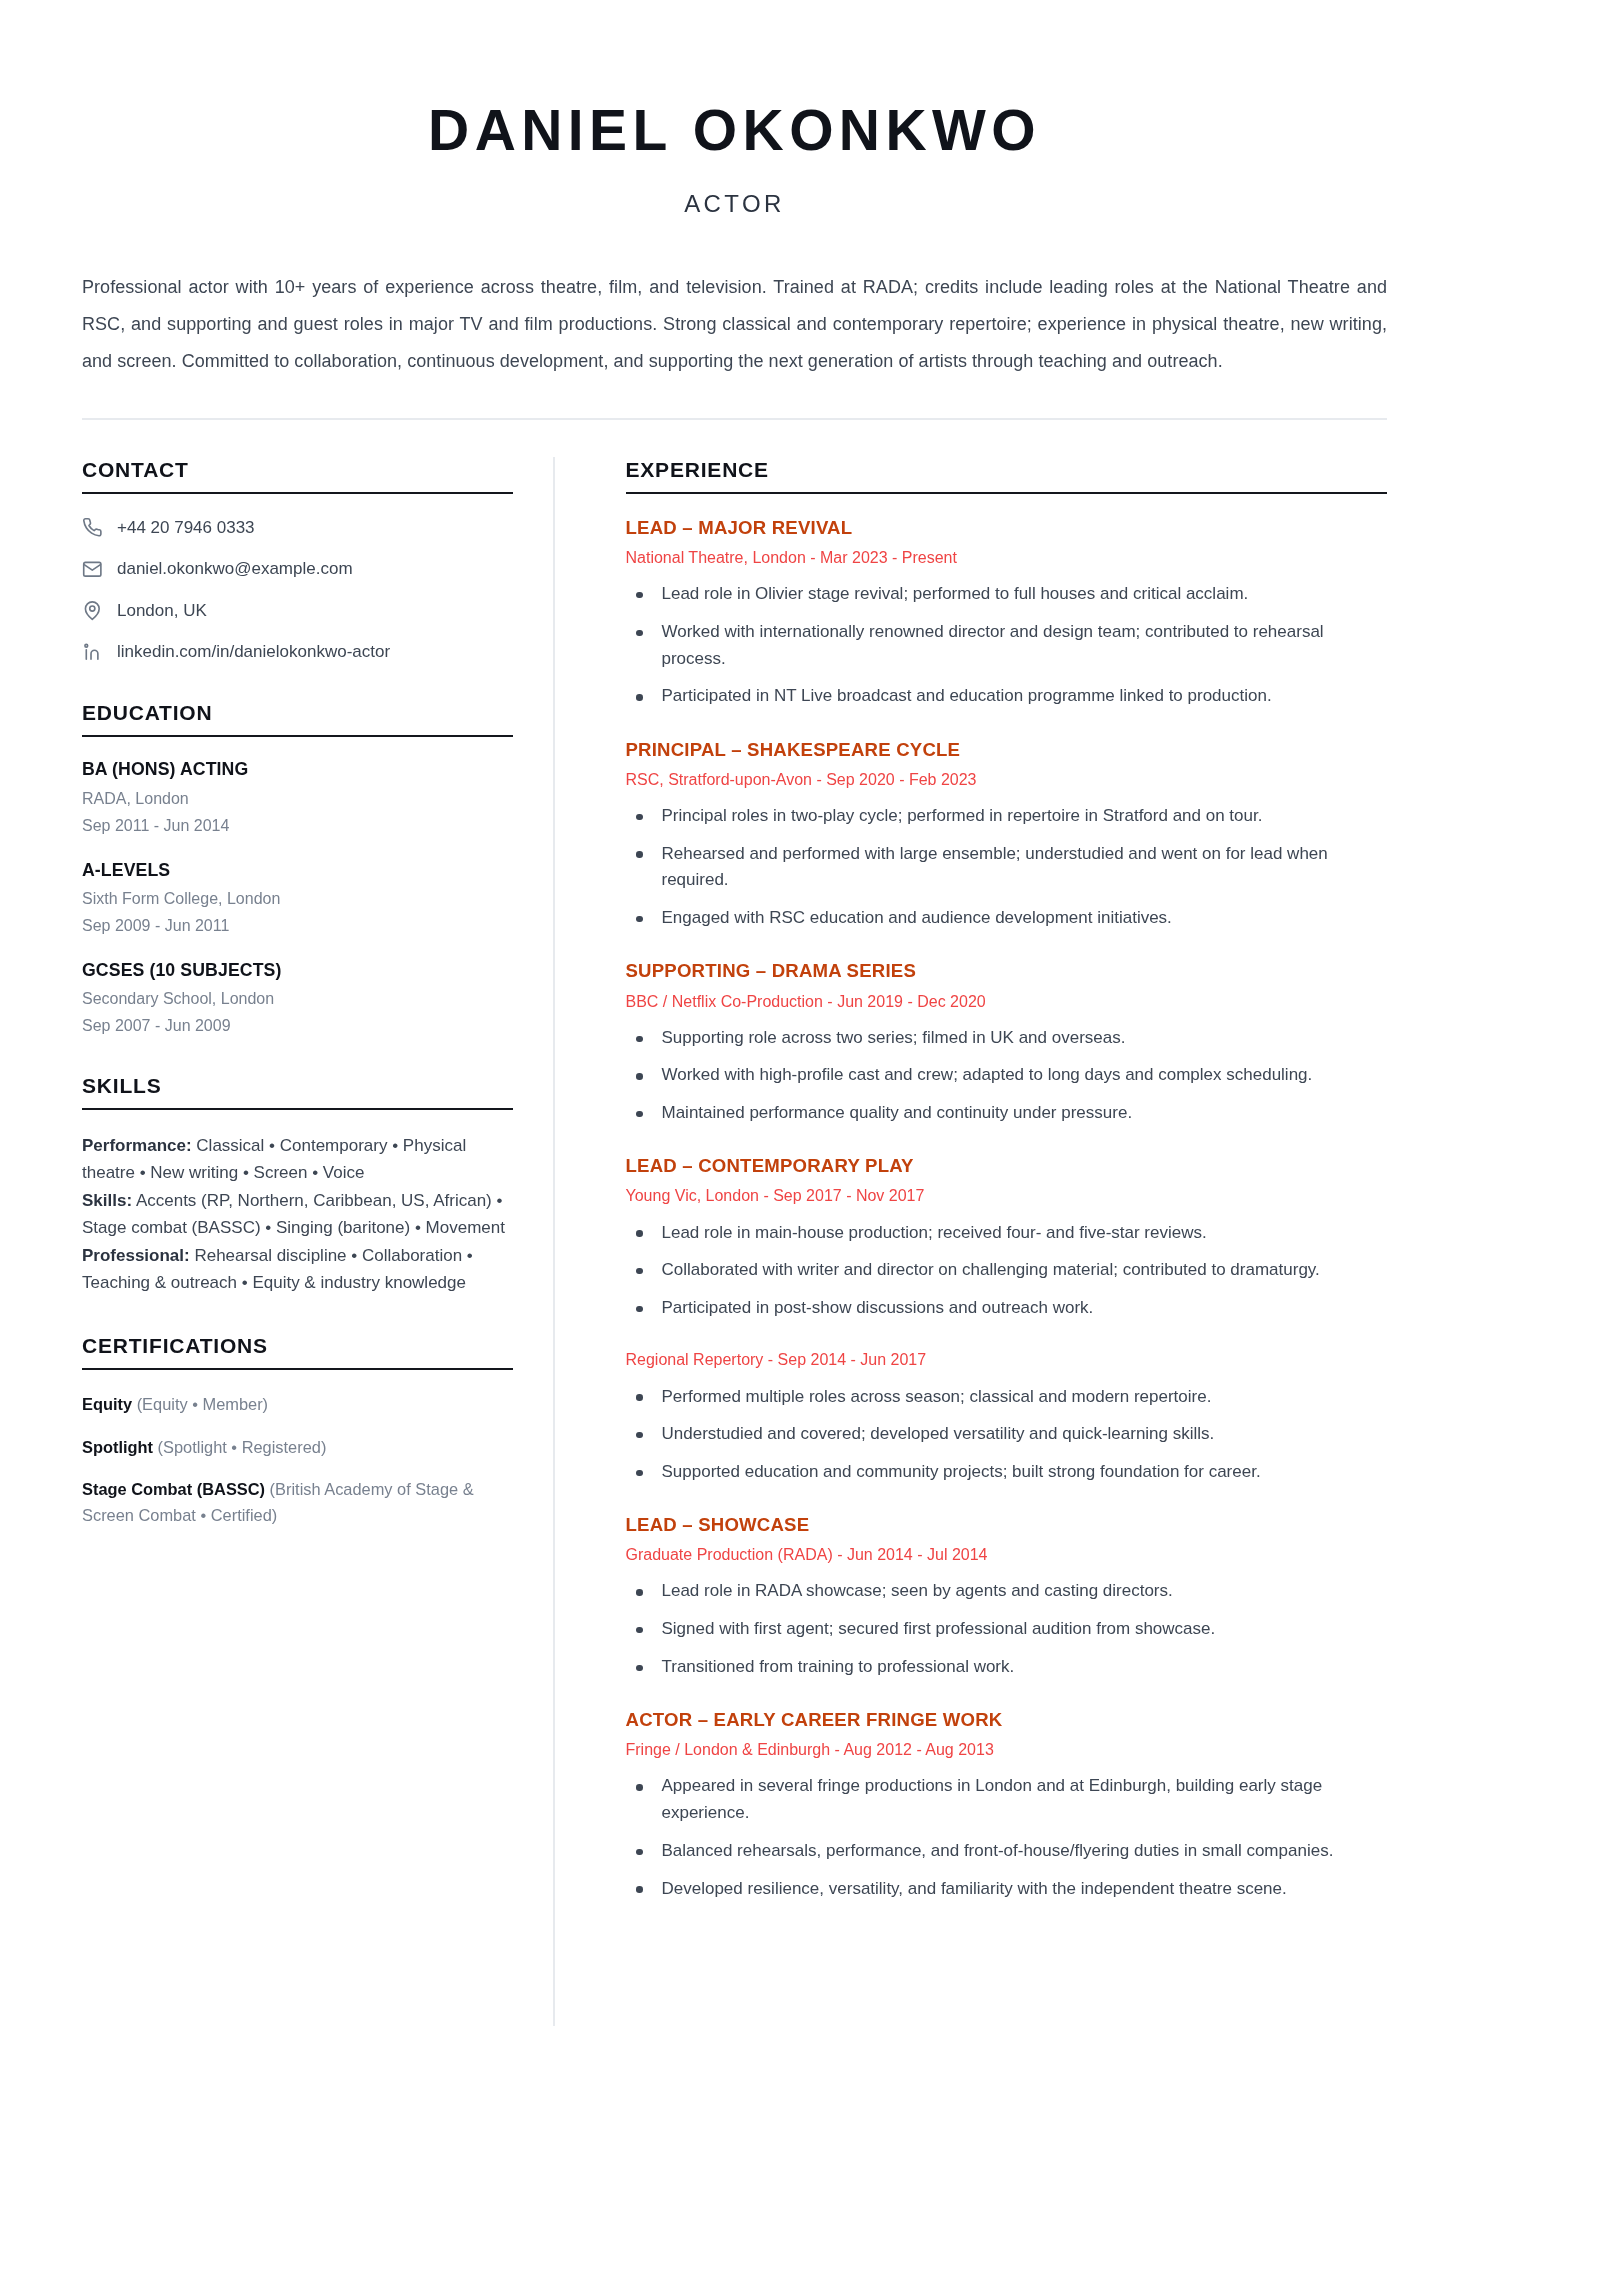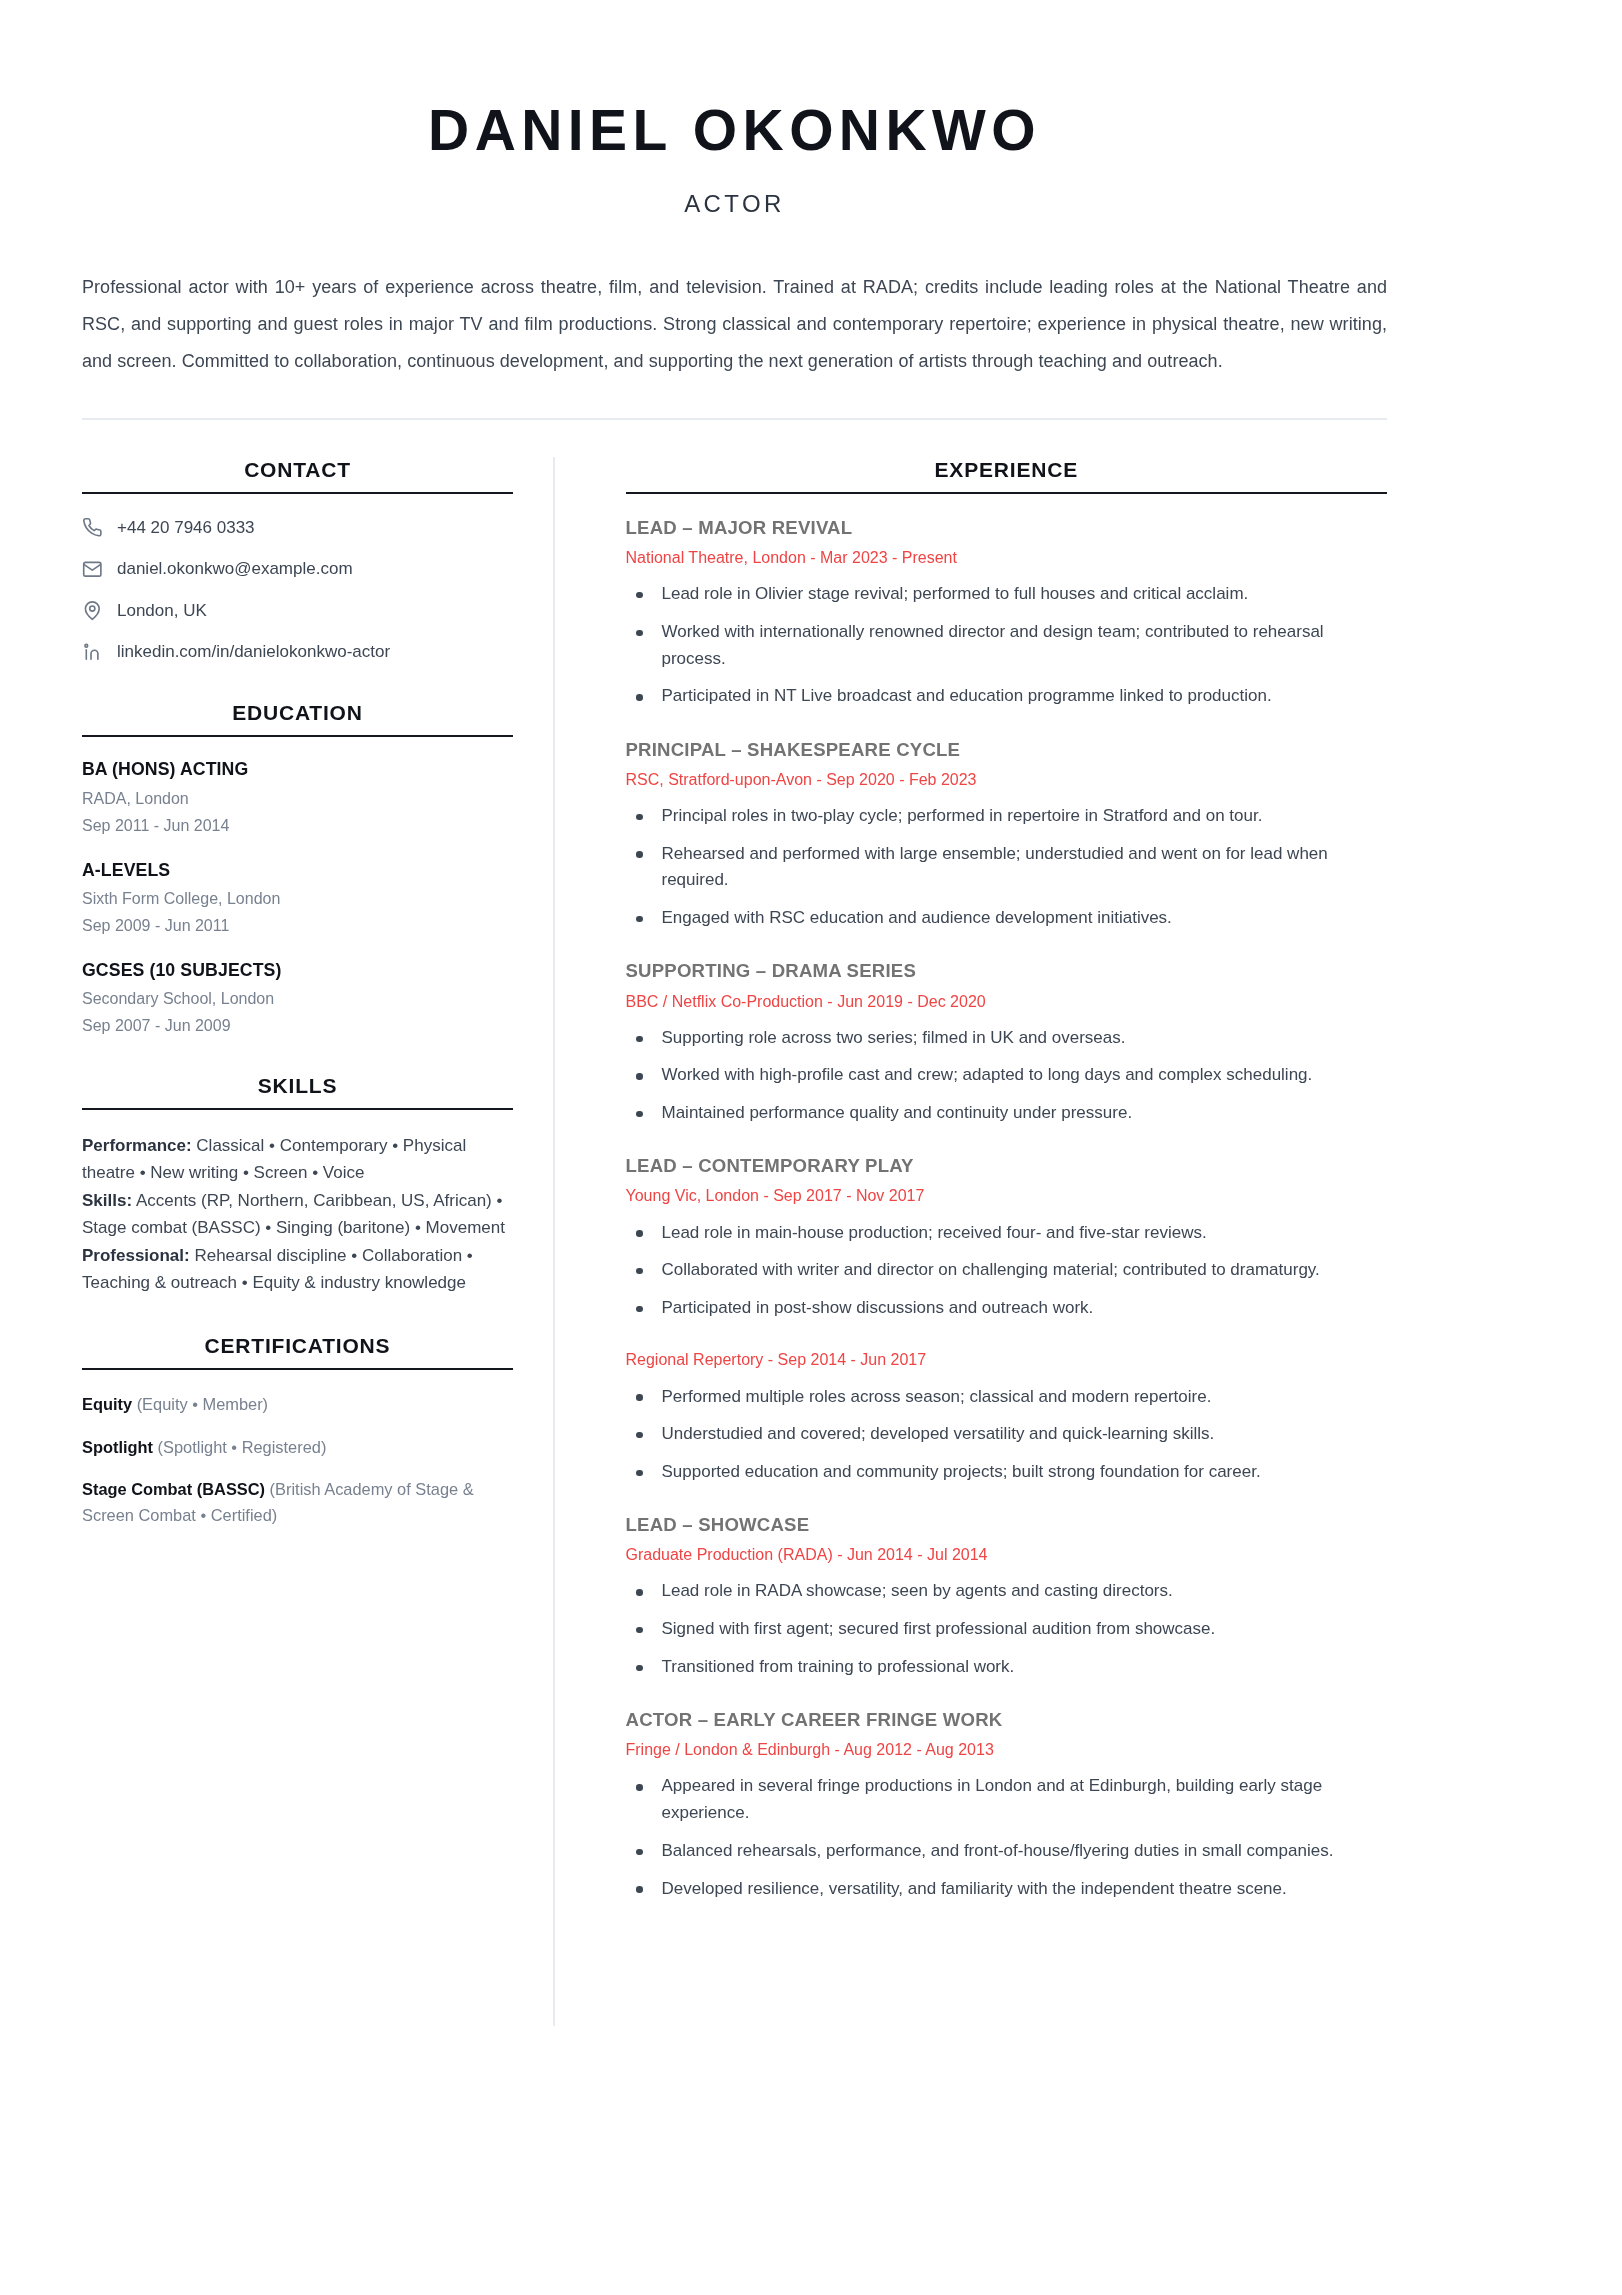--- a/index.html
+++ b/index.html
@@ -89,21 +89,20 @@
 
   
   .sec-title {
     font-size: 21px;
     font-weight: 700;
     letter-spacing: 0.8px;
     color: #10131a;
     text-transform: uppercase;
     margin: 0 0 9.8px 0;
     line-height: 1.2;
-    text-align: center;
   }
   .sec-rule {
     border: 0;
     border-top: 2.5px solid #14171d;
     margin: 0 0 21.6px 0;
   }
   .section + .section { margin-top: 36px; }
 
   
   .contact-list { margin: 0; padding: 0; list-style: none; }
@@ -168,21 +167,21 @@
   }
   .cert-item:last-child { margin-bottom: 0; }
   .cert-item b { color: #10131a; font-weight: 700; }
 
   
   .job { margin-bottom: 27.5px; }
   .job:last-child { margin-bottom: 16px; }
   .job-title {
     font-size: 18.6px;
     font-weight: 700;
-    color: #737373;
+    color: #c2410c;
     text-transform: uppercase;
     letter-spacing: 0.2px;
     line-height: 1.3;
     margin-bottom: 6.9px;
   }
   .job-meta {
     font-size: 16px;
     color: #ef4444;
     line-height: 1.4;
     margin-bottom: 11.8px;

